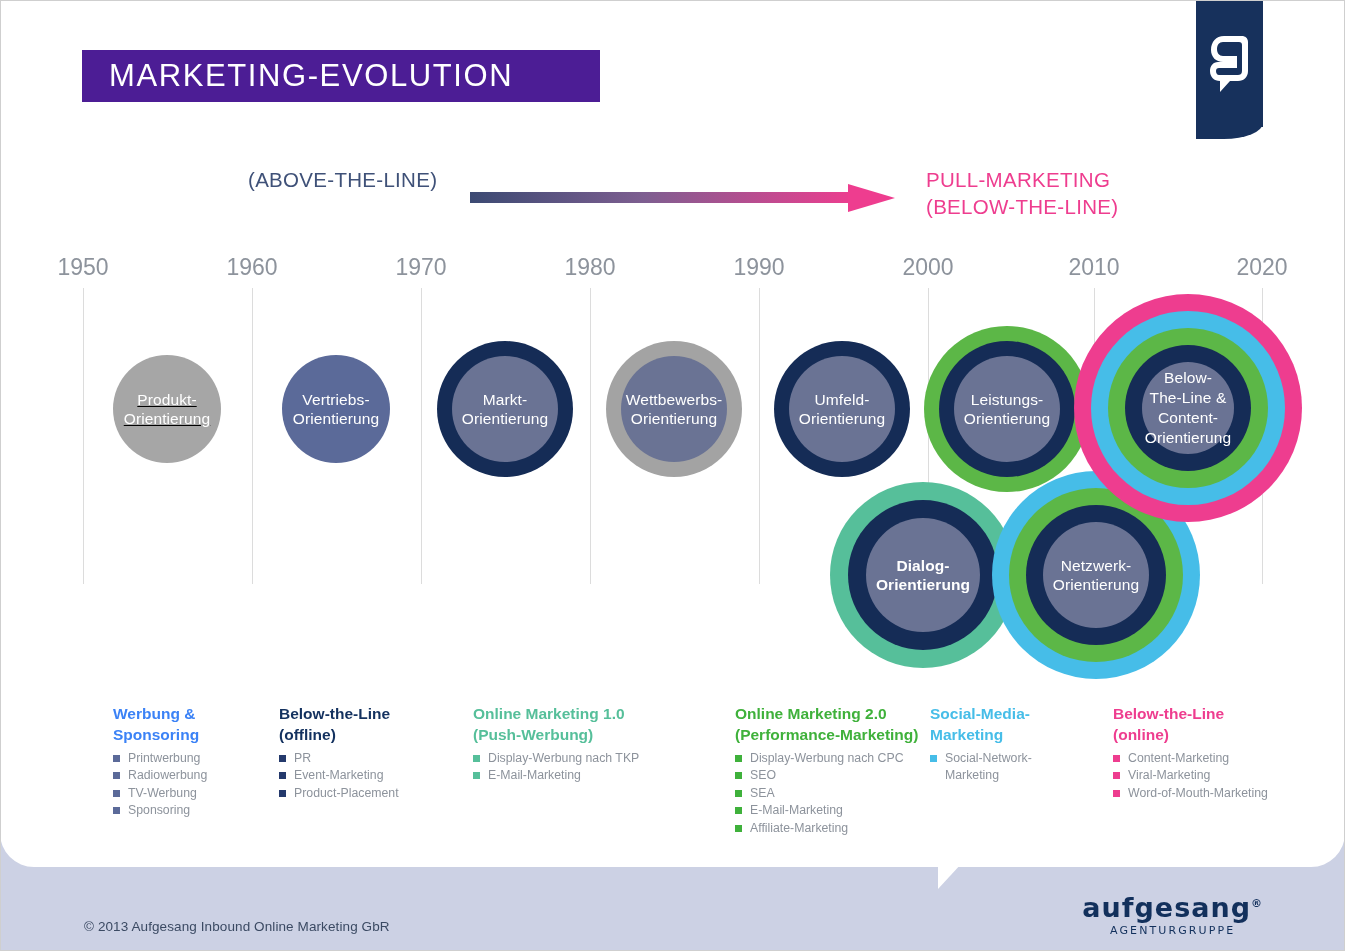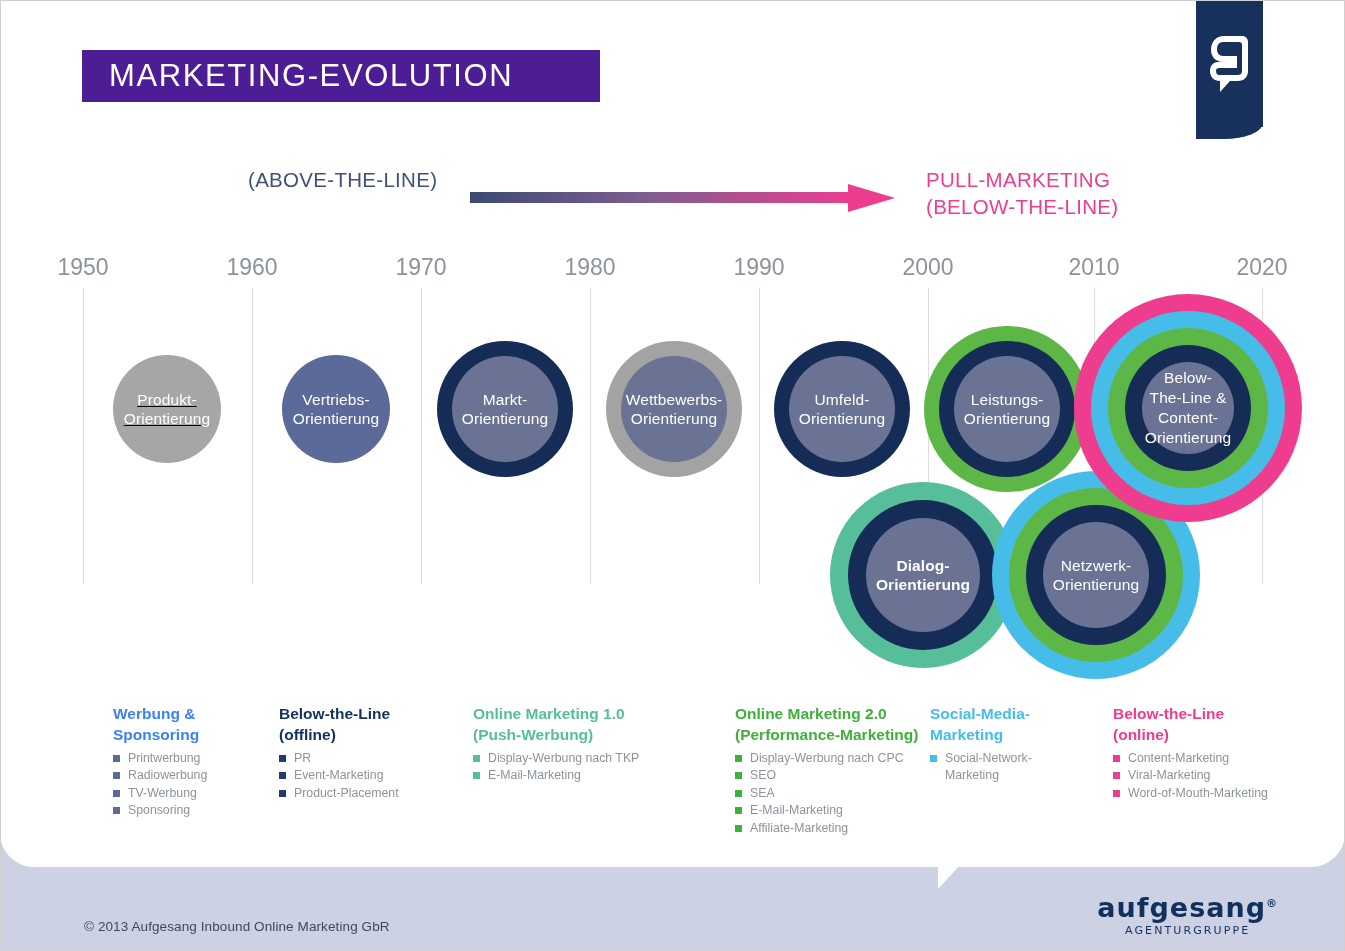--- a/index.html
+++ b/index.html
@@ -29,21 +29,21 @@
     position:absolute;bottom:62px;left:938px;width:0;height:0;
     border-left:24px solid #ffffff;
     border-bottom:26px solid transparent;
   }
   .copyright{
     position:absolute;left:84px;bottom:17px;
     font-size:13.5px;color:#3b4a63;letter-spacing:.1px;
   }
 
   
-  .logo-foot{position:absolute;right:67px;bottom:14px;text-align:center;}
+  .logo-foot{position:absolute;right:82px;bottom:14px;text-align:center;}
   .logo-word{
     font-family:"DejaVu Sans", sans-serif;
     font-size:27px;font-weight:bold;color:#12305c;letter-spacing:1px;
     line-height:1;position:relative;display:inline-block;
   }
   .logo-reg{font-size:11px;vertical-align:super;}
   .logo-sub{
     font-size:11px;color:#12305c;letter-spacing:2.1px;margin-top:3px;
     font-family:"DejaVu Sans", sans-serif;
   }

